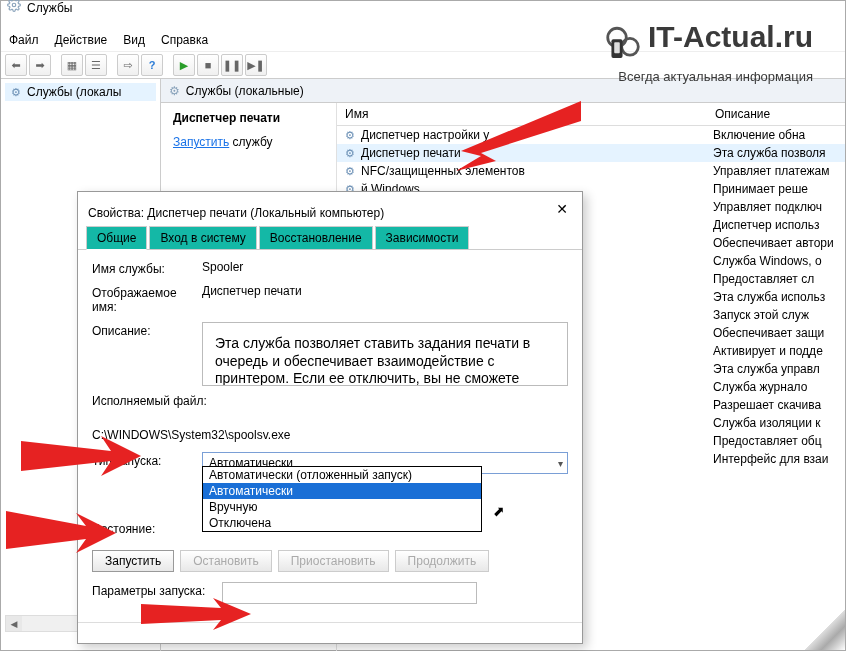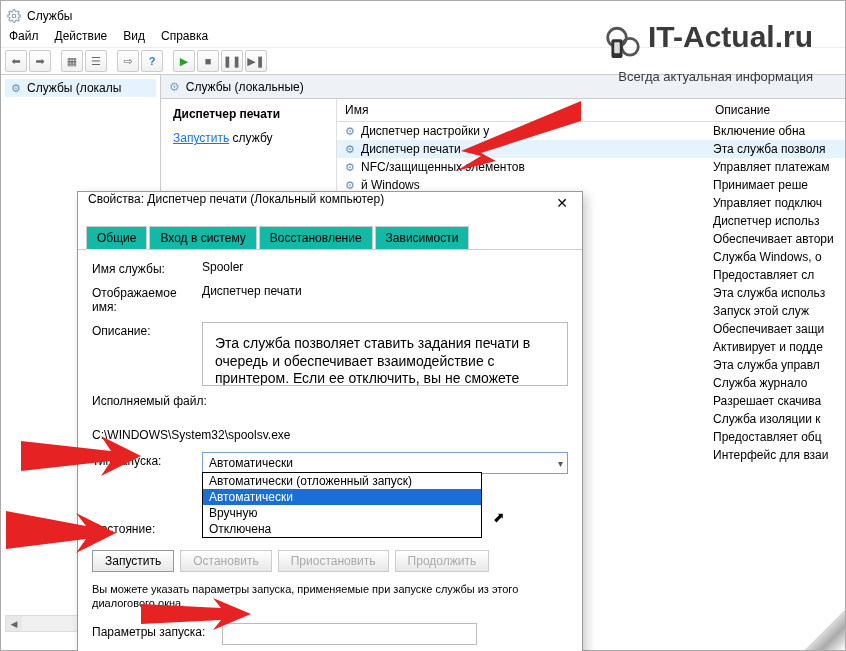--- a/index.html
+++ b/index.html
@@ -1,18 +1,18 @@
 <!DOCTYPE html>
 <html><head>
 <meta charset="utf-8">
 <style>
   * { box-sizing: border-box; }
   body { margin: 0; font-family: "Segoe UI", Tahoma, sans-serif; font-size: 12px; color: #000; background: #fff; width: 846px; height: 651px; position: relative; overflow: hidden; }
   .window { border: 1px solid #aaa; width: 100%; height: 100%; position: relative; background: #fff; }
-  .title-bar { height: 24px; display: flex; align-items: flex-start; padding: 8px 6px; gap: 6px; }
+  .title-bar { height: 24px; display: flex; align-items: flex-end; padding: 14px 6px; gap: 6px; }
   .title-bar .gear { color: #8aa3bb; }
   .menu-bar { display: flex; padding: 2px 8px; gap: 16px; height: 22px; align-items: center; }
   .menu-bar span { cursor: default; }
   .toolbar { display: flex; gap: 2px; padding: 2px 4px; border-top: 1px solid #eee; border-bottom: 1px solid #ccc; height: 28px; align-items: center; }
   .tbtn { width: 22px; height: 22px; border: 1px solid #ccc; border-radius: 2px; display: inline-flex; align-items: center; justify-content: center; font-size: 11px; background: linear-gradient(#fff,#f0f0f0); color: #666; }
   .tbtn.sep { width: 6px; border: none; background: none; }
   .main { display: flex; height: calc(100% - 76px); }
   .left-pane { width: 160px; border-right: 1px solid #ccc; padding: 4px; }
   .left-pane .node { display: flex; align-items: center; gap: 4px; padding: 2px 4px; background: #e5f3ff; }
   .right-pane { flex: 1; display: flex; flex-direction: column; overflow: hidden; }
@@ -31,33 +31,33 @@
   .row.selected { background:#e5f3ff; }
   .row .cell1 { width:370px; padding:0 6px; display:flex; align-items:center; gap:4px; white-space:nowrap; overflow:hidden; }
   .row .cell2 { flex:1; padding:0 6px; white-space:nowrap; overflow:hidden; }
   .gear-icon { width:14px; height:14px; color:#6a8fb5; display:inline-flex; align-items:center; justify-content:center; font-size:11px; }
   .scroll-track { position:absolute; bottom:18px; left:4px; width:158px; height:17px; background:#f0f0f0; border:1px solid #ddd;}
   .scroll-track .arrow { position:absolute; width:16px; height:15px; top:0; background:#e8e8e8; display:flex; align-items:center; justify-content:center; font-size:9px; color:#666;}
   .scroll-track .a-left{left:0;} .scroll-track .a-right{right:0;}
 
   
   .dlg { position:absolute; left:76px; top:190px; width:506px; background:#fff; border:1px solid #999; box-shadow: 4px 4px 10px rgba(0,0,0,0.2); }
-  .dlg-title { height:28px; display:flex; align-items:flex-start; justify-content:space-between; padding:0 6px 0 10px; }
+  .dlg-title { height:28px; display:flex; align-items:flex-end; justify-content:space-between; padding:0 6px 0 10px; }
   .dlg-close { width:28px; height:22px; display:flex; align-items:center; justify-content:center; font-size:14px; }
   .tabs { display:flex; padding: 6px 8px 0 8px; border-bottom:1px solid #ccc; }
   .tab { padding:4px 10px; border:1px solid #ccc; border-bottom:none; background:#14b8a6; margin-right:2px; font-size:12px;}
   .tab.active { border-bottom:1px solid #fff; margin-bottom:-1px; }
   .dlg-body { padding:10px 14px; }
   .fld { display:flex; margin-bottom:8px; }
   .lbl { width:110px; padding-top:2px; }
   .val { flex:1; }
   .desc-box { border:1px solid #bbb; padding:12px; height:64px; overflow:hidden; font-size:14px; line-height:1.25; }
   .combo { border:1px solid #7a9fd6; background:#fff; height:22px; display:flex; align-items:center; padding:0 6px; position:relative; }
   .combo .arrow { position:absolute; right:4px; font-size:10px; color:#555; }
-  .dropdown { position:absolute; border:1px solid #000; background:#fff; z-index:5; left:124px; top:280px; width:280px; }
+  .dropdown { position:absolute; border:1px solid #000; background:#fff; z-index:5; left:124px; top:274px; width:280px; }
   .dropdown div { padding:1px 6px; font-size:12px; white-space:nowrap; }
   .dropdown .sel { background:#1a6fd6; color:#fff; }
   .btn { height:22px; padding:0 12px; border:1px solid #999; background:linear-gradient(#fff,#e8e8e8); font-size:12px; }
   .btn:disabled, .btn.disabled { color:#aaa; border-color:#ccc; }
   .state-row { display:flex; gap:6px; margin:14px 0 10px; }
   .bottom-btns { display:flex; justify-content:flex-end; gap:6px; padding:10px; border-top:1px solid #ddd; }
 
   
   .logo { position:absolute; right:32px; top:18px; text-align:right; color:#3a3a3a; }
   .logo .big { font-size:30px; font-weight:bold; }
@@ -324,21 +324,20 @@
         <div class="val"></div>
       </div>
 
       <div class="state-row">
         <button class="btn">Запустить</button>
         <button class="btn disabled" disabled="">Остановить</button>
         <button class="btn disabled" disabled="">Приостановить</button>
         <button class="btn disabled" disabled="">Продолжить</button>
       </div>
 
-      <div style="font-size:11px; line-height:1.3; margin-bottom:12px;">Вы можете указать параметры запуска, применяемые при запуске службы из этого диалогового окна.</div>
 
       <div class="fld">
         <div class="lbl" style="width:130px">Параметры запуска:</div>
         <div class="val"><input type="text" class="params" style=""></div>
       </div>
     </div>
 
     <div class="dropdown" id="dd" style="position: absolute;">
         <div>Автоматически (отложенный запуск)</div>
         <div class="sel">Автоматически</div>

